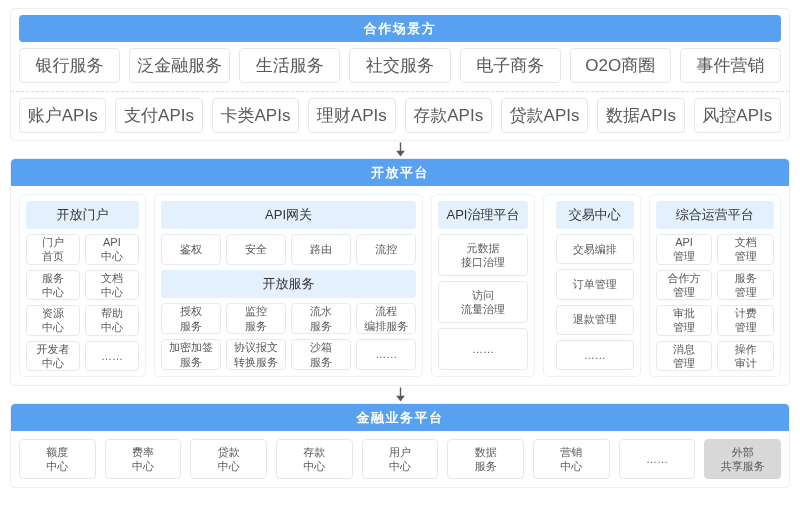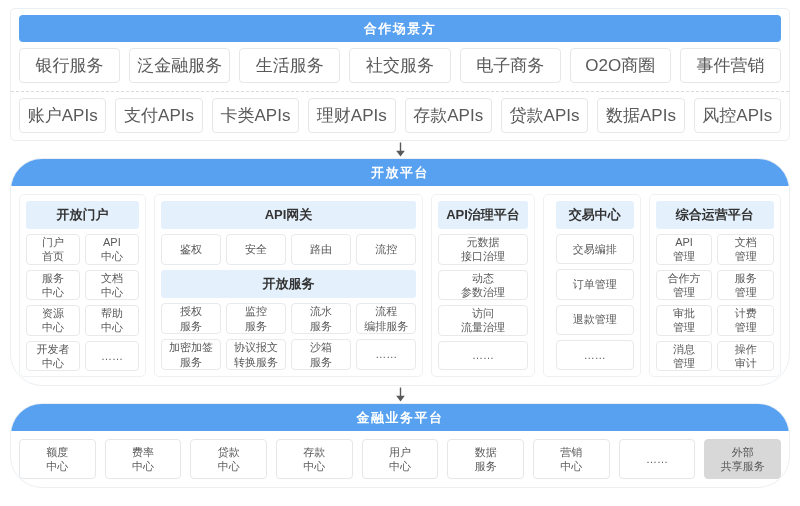--- a/index.html
+++ b/index.html
@@ -36,35 +36,35 @@
     border:1px solid #e5e7e9; border-radius:4px; background:#fff;
     display:flex; align-items:center; justify-content:center;
     font-size:17px; color:#595959;
   }
   .dashed-divider { border-top:1px dashed #d9dcdf; margin:8px -8px 2px; }
 
   
   .arrow-wrap { height:17px; display:flex; align-items:center; justify-content:center; }
 
   
-  .flush-panel { overflow:hidden;border-radius:32px; }
+  .flush-panel { overflow:hidden; }
   .flush-banner { border-radius:4px 4px 0 0; }
   .columns { display:flex; gap:8px; padding:8px; height:199px; }
   .col {
     border:1px solid #eef1f4; border-radius:5px; background:#fff;
     padding:6px; display:flex; flex-direction:column; gap:5px;
   }
   .c-portal  { flex:126 0 0; }
   .c-gateway { flex:285 0 0; }
   .c-gov     { flex:100 0 0; }
   .c-trade   { flex:87 0 0;padding-left:12px; }
   .c-ops     { flex:132 0 0; }
   .col-header {
     background:var(--header-light-blue,#e4f1fd);
-    color:#333; font-weight:bold; font-size:13px;
+    color:#333; font-weight:normal; font-size:13px;
     flex:0 0 28px;
     display:flex; align-items:center; justify-content:center;
     border-radius:3px;
   }
   .cell-row { flex:1; display:flex; gap:5px; }
   .cell {
     flex:1;
     border:1px solid #e7e9eb; border-radius:4px; background:#fff;
     display:flex; align-items:center; justify-content:center;
     text-align:center; font-size:11px; line-height:1.3; color:#595959;
@@ -182,24 +182,20 @@
         </div>
       </div>
 
       <div class="col c-gov">
         <div class="col-header">API治理平台</div>
         <div class="cell-row">
           <div class="cell">元数据
 接口治理</div>
         </div>
         <div class="cell-row">
-          <div class="cell">动态
-参数治理</div>
-        </div>
-        <div class="cell-row">
           <div class="cell">访问
 流量治理</div>
         </div>
         <div class="cell-row">
           <div class="cell">……</div>
         </div>
       </div>
 
       <div class="col c-trade">
         <div class="col-header">交易中心</div>

